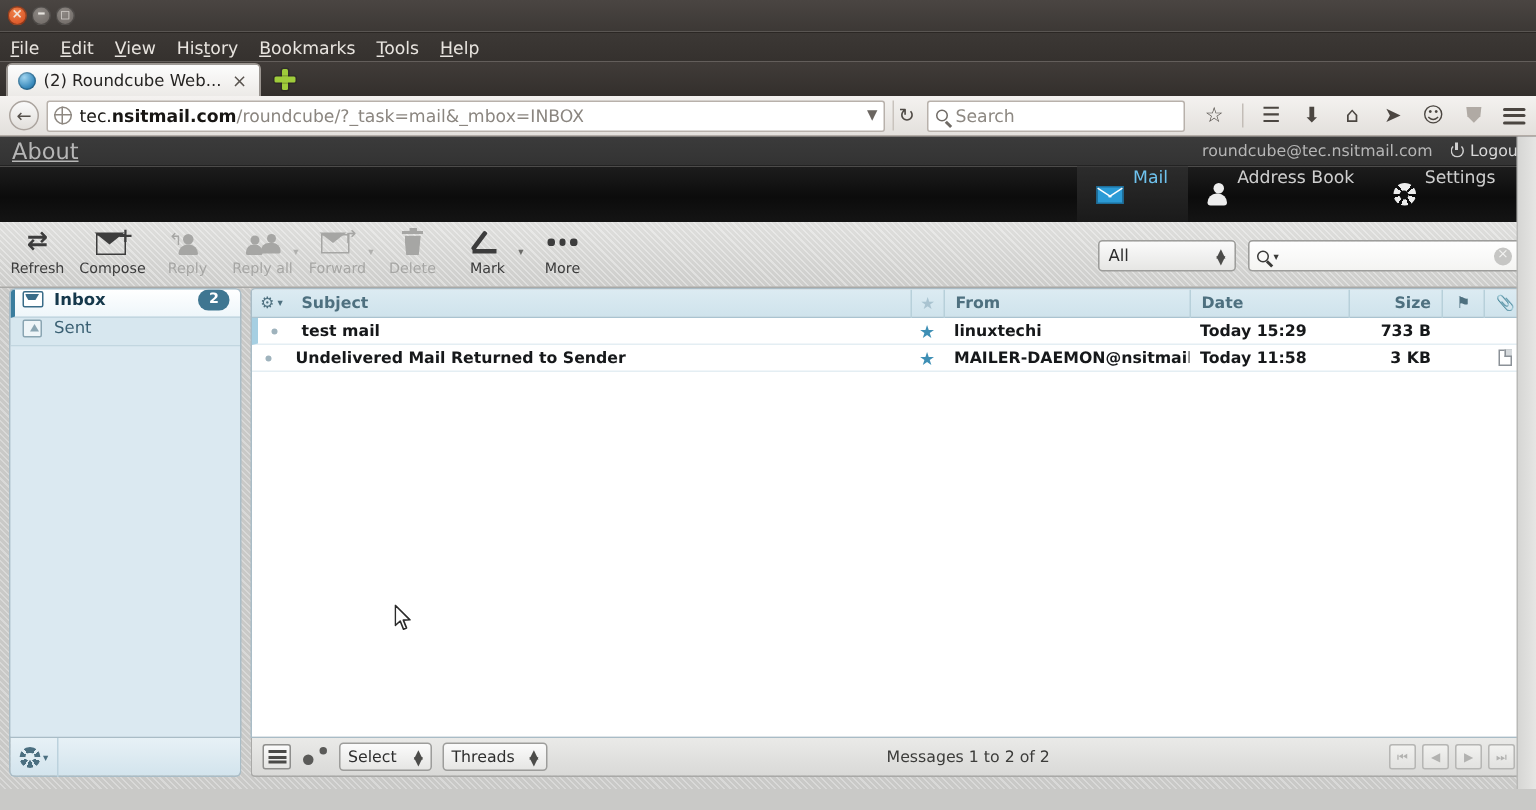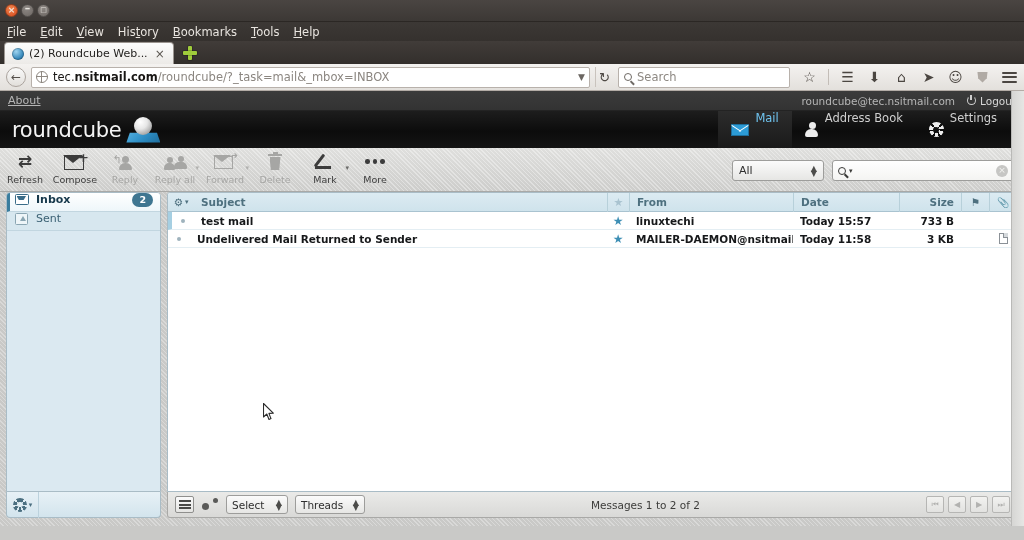--- a/index.html
+++ b/index.html
@@ -128,21 +128,21 @@
   .hamb { display:flex; flex-direction:column; gap:2.5px; }
   .hamb i { display:block; width:15px; height:2px; background:#4b4641; border-radius:1px; }
 
   
   .rc-top {
     position: absolute; top: 91px; left: 0; width: 1024px; height: 20px;
     background: linear-gradient(to bottom,#3b3b3b,#333333);
     display: flex; align-items: center; padding: 0 8px;
     border-bottom: 1px solid #232323;
   }
-  .rc-about { font-size: 11px; color: #b6b6b6; text-decoration: underline; }
+  .rc-about { font-size: 15px; color: #b6b6b6; text-decoration: underline; }
   .rc-topright { margin-left:auto; display:flex; align-items:center; gap:12px; }
   .rc-user { font-size: 10.5px; color: #b6b6b6; }
   .rc-logout { font-size: 10.5px; color: #d8d8d8; display:flex; align-items:center; gap:4px;}
   .pwr { width:9px;height:9px;border:1.5px solid #cfcfcf;border-radius:50%;position:relative;
          border-top-color: transparent;}
   .pwr::after{content:'';position:absolute;left:2.3px;top:-2.5px;width:1.5px;height:5px;background:#cfcfcf;}
 
   .rc-header {
     position: absolute; top: 111px; left: 0; width: 1024px; height: 37px;
     background: linear-gradient(to bottom, #1d1d1d 0%, #0c0c0c 55%, #141414 100%);
@@ -459,27 +459,20 @@
     <div class="rc-topright">
       <div class="rc-user">roundcube@tec.nsitmail.com</div>
       <div class="rc-logout">
         <span class="pwr"></span>
         <span>Logout</span>
       </div>
     </div>
   </div>
 
   <div class="rc-header">
-    <div class="rc-logo">
-      <span class="rc-logo-text">roundcube</span>
-      <span class="rc-logo-cube">
-        <span class="base"></span>
-          <span class="ball"></span>
-      </span>
-    </div>
     <div class="rc-tasks">
       <div class="rc-task active">
         <span class="ic">
             <span class="env"></span>
           </span>
         <span>Mail</span>
       </div>
       <div class="rc-task">
         <span class="ic">
             <span class="person">
@@ -646,21 +639,21 @@
 
       <div class="mrow unread-mark">
         <div class="mc c-gear">
             <span class="dot"></span>
           </div>
         <div class="mc c-subj">test mail</div>
         <div class="mc c-star">
             <span class="star-f">★</span>
           </div>
         <div class="mc c-from">linuxtechi</div>
-        <div class="mc c-date">Today 15:57</div>
+        <div class="mc c-date">Today 15:29</div>
         <div class="mc c-size">733 B</div>
         <div class="mc c-flag"></div>
         <div class="mc c-att"></div>
       </div>
 
       <div class="mrow">
         <div class="mc c-gear">
             <span class="dot"></span>
           </div>
         <div class="mc c-subj">Undelivered Mail Returned to Sender</div>

